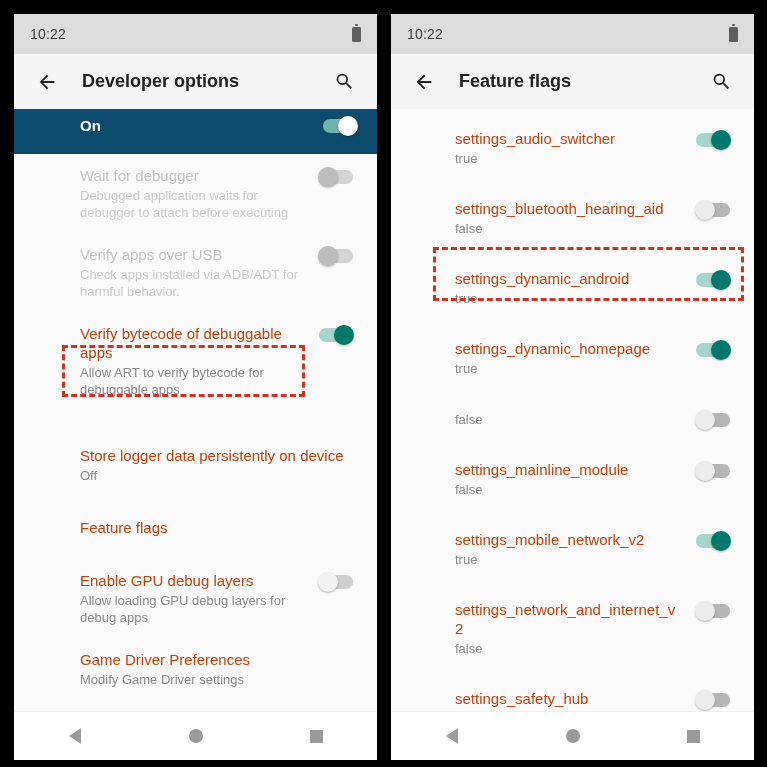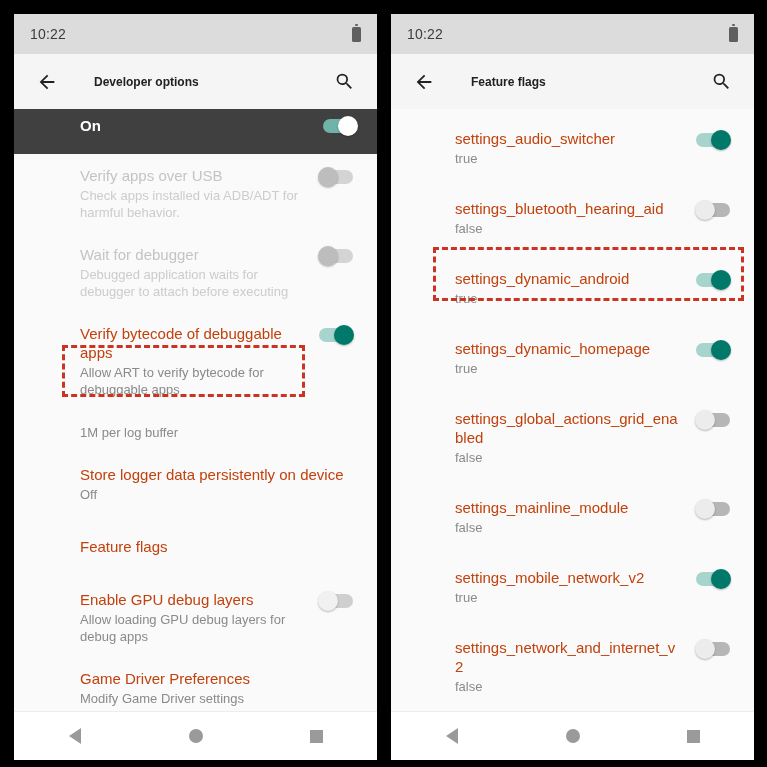--- a/index.html
+++ b/index.html
@@ -76,31 +76,31 @@
   .icon-btn {
     width: 34px;
     height: 34px;
     display: flex;
     align-items: center;
     justify-content: center;
     flex: 0 0 auto;
   }
   .app-bar-title {
     flex: 1 1 auto;
-    font-size: 12px;
+    font-size: 18px;
     color: #212121;
     font-weight: bold;
-    margin-left: 30px;
+    margin-left: 18px;
     white-space: nowrap;
   }
 
   
   .master-switch {
     height: 45px;
-    background: #404040;
+    background: #0c4a6e;
     display: flex;
     align-items: center;
     padding: 0 20px 12px 66px;
     box-sizing: border-box;
   }
   .master-switch-label {
     flex: 1 1 auto;
     color: #ffffff;
     font-size: 15px;
     font-weight: bold;
@@ -253,57 +253,56 @@
       <span class="master-switch-label">On</span>
       <span class="sw on-white">
           <span class="thumb"></span>
         </span>
     </div>
 
     <div class="list">
 
       <div class="row">
         <div class="row-text">
+          <div class="row-title dim">Wait for debugger</div>
+          <div class="row-sub dim">Debugged application waits for debugger to attach before executing</div>
+        </div>
+        <div class="switch-slot">
+          <span class="sw off-dim">
+              <span class="thumb"></span>
+            </span>
+        </div>
+      </div>
+
+      <div class="row">
+        <div class="row-text">
           <div class="row-title dim">Verify apps over USB</div>
           <div class="row-sub dim">Check apps installed via ADB/ADT for harmful behavior.</div>
         </div>
         <div class="switch-slot">
           <span class="sw off-dim">
               <span class="thumb"></span>
             </span>
         </div>
       </div>
 
       <div class="row">
         <div class="row-text">
-          <div class="row-title dim">Wait for debugger</div>
-          <div class="row-sub dim">Debugged application waits for debugger to attach before executing</div>
-        </div>
-        <div class="switch-slot">
-          <span class="sw off-dim">
-              <span class="thumb"></span>
-            </span>
-        </div>
-      </div>
-
-      <div class="row">
-        <div class="row-text">
           <div class="row-title">Verify bytecode of debuggable apps</div>
           <div class="row-sub">Allow ART to verify bytecode for debuggable apps</div>
         </div>
         <div class="switch-slot">
           <span class="sw on">
               <span class="thumb"></span>
             </span>
         </div>
       </div>
 
       <div class="row">
         <div class="row-text">
-          <div class="row-sub">1M per log buffer</div>
         </div>
       </div>
 
       <div class="row">
         <div class="row-text">
           <div class="row-title">Store logger data persistently on device</div>
           <div class="row-sub">Off</div>
         </div>
       </div>
 
@@ -420,21 +419,20 @@
         </div>
         <div class="switch-slot">
           <span class="sw on">
               <span class="thumb"></span>
             </span>
         </div>
       </div>
 
       <div class="row row-right" style="padding-top:20px;">
         <div class="row-text">
-          <div class="row-title">settings_global_actions_grid_enabled</div>
           <div class="row-sub">false</div>
         </div>
         <div class="switch-slot">
           <span class="sw off">
               <span class="thumb"></span>
             </span>
         </div>
       </div>
 
       <div class="row row-right" style="padding-top:20px;">

